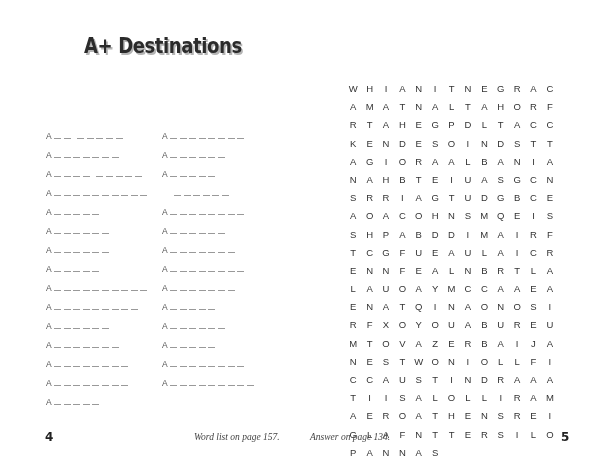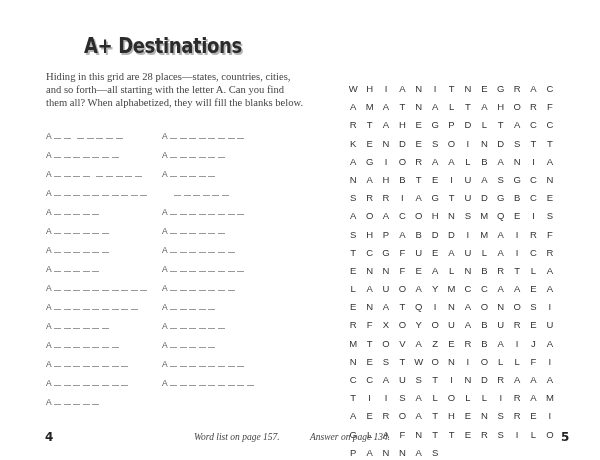--- a/index.html
+++ b/index.html
@@ -54,21 +54,20 @@
     position: absolute; top: 432px; font-style: italic; font-size: 9.5px; color: #444;
   }
   .foot-note.left { left: 182px; }
   .foot-note.right { left: 10px; }
 </style>
 </head>
 <body>
 
 <div class="page page-left">
   <div class="title">A+ Destinations</div>
-  <div class="intro">Hiding in this grid are 28 places—states, countries, cities, and so forth—all starting with the letter A. Can you find them all? When alphabetized, they will fill the blanks below.</div>
   <div class="blanks col-l" id="blanks-left">
       <div class="blank-row">
         <span class="lead">A</span>
         <span class="dash"></span>
         <span class="dash"></span>
         <span class="gap"></span>
         <span class="dash"></span>
         <span class="dash"></span>
         <span class="dash"></span>
         <span class="dash"></span>

